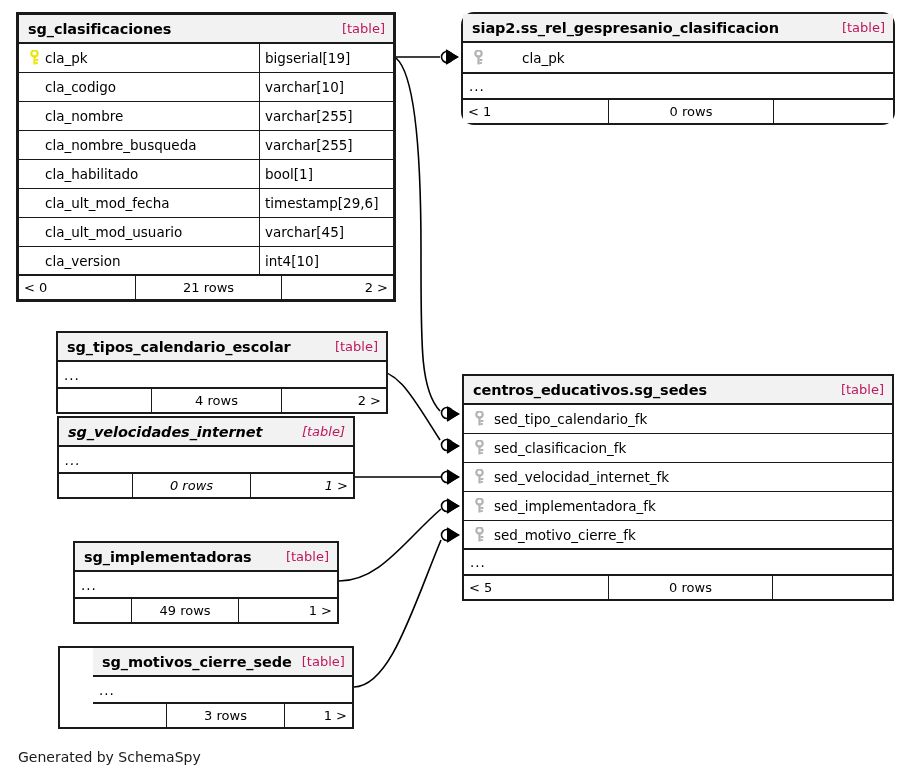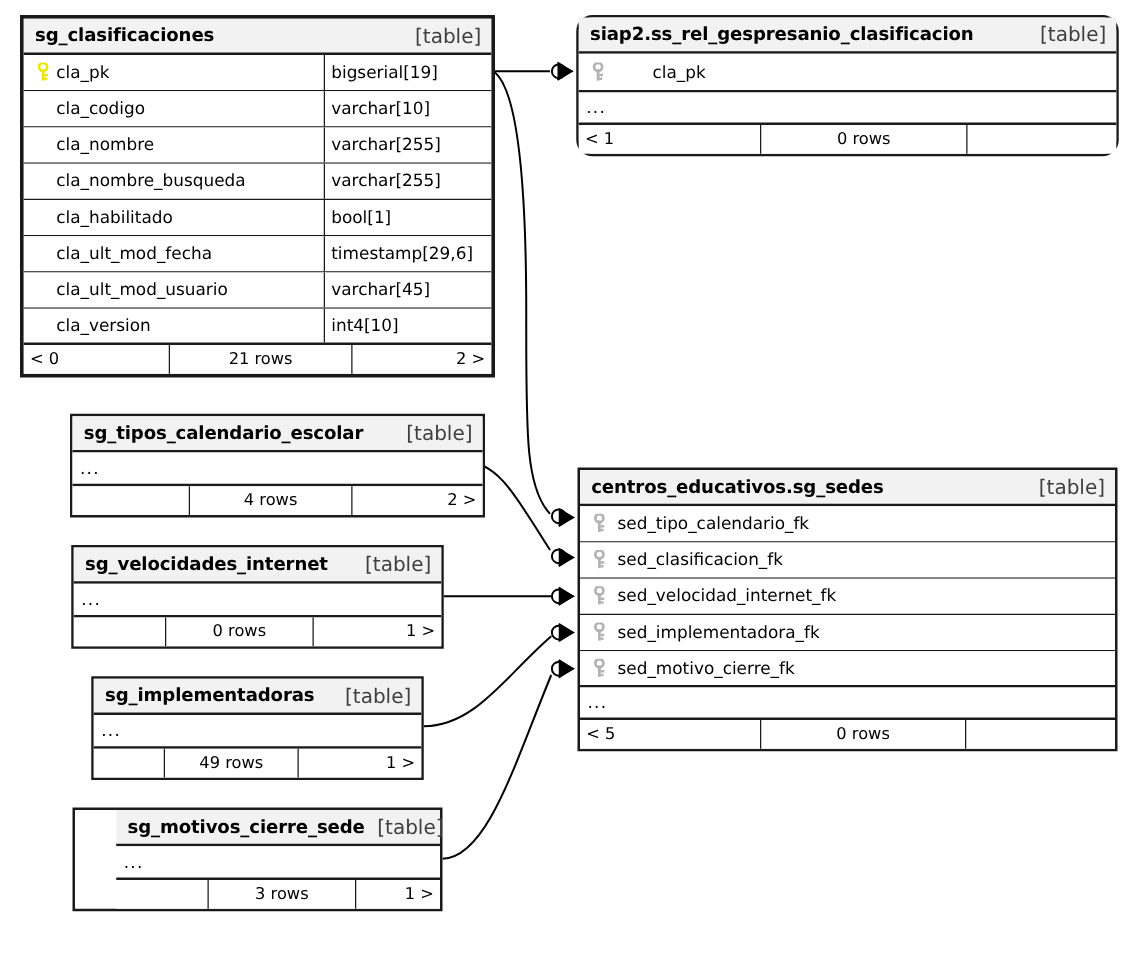--- a/index.html
+++ b/index.html
@@ -48,22 +48,22 @@
     height: 29px;
     white-space: nowrap;
   }
   .tb-title {
     font-weight: bold;
     font-size: 14.5px;
     color: #000;
     letter-spacing: -0.1px;
   }
   .tb-tag {
-    font-size: 16px;
-    color: #404040;
+    font-size: 13px;
+    color: #be185d;
     padding-left: 10px;
   }
 
   .tb-row {
     box-sizing: border-box;
     display: flex;
     height: 29px;
     border-bottom: 1.5px solid #1a1a1a;
     background: #fff;
   }
@@ -140,21 +140,21 @@
     font-size: 14px;
     color: #1a1a1a;
     z-index: 4;
   }
 
   
   #t-clasificaciones { left: 16px;  top: 12px;  width: 380px; }
   #t-siap2          { left: 461px; top: 12px;  width: 434px; border-radius: 13px; }
   #t-sedes          { left: 462px; top: 374px; width: 432px; }
   #t-tipos          { left: 56px;  top: 331px; width: 332px; }
-  #t-velocidades    { left: 57px;  top: 436px; width: 298px; }
+  #t-velocidades    { left: 57px;  top: 416px; width: 298px; font-style: italic; }
   #t-implementadoras{ left: 73px;  top: 541px; width: 266px; }
   #t-motivos        { left: 58px;  top: 646px; width: 296px; padding-left: 33px; }
 </style>
 </head>
 <body>
 
 <div id="canvas">
 
   <svg class="edges" viewBox="0 0 911 780">
     <defs>
@@ -456,14 +456,15 @@
       <span class="tb-tag">[table]</span>
     </div>
     <div class="tb-ellipsis" style="height:27px">...</div>
     <div class="tb-footer">
       <div class="fcell left" style="width:73px"></div>
       <div class="fcell center mid" style="width:118px">3 rows</div>
       <div class="fcell right end" style="flex:1 1 auto">1 &gt;</div>
     </div>
   </div>
 
+  <div class="footnote">Generated by SchemaSpy</div>
 
 </div>
 
 </body></html>

